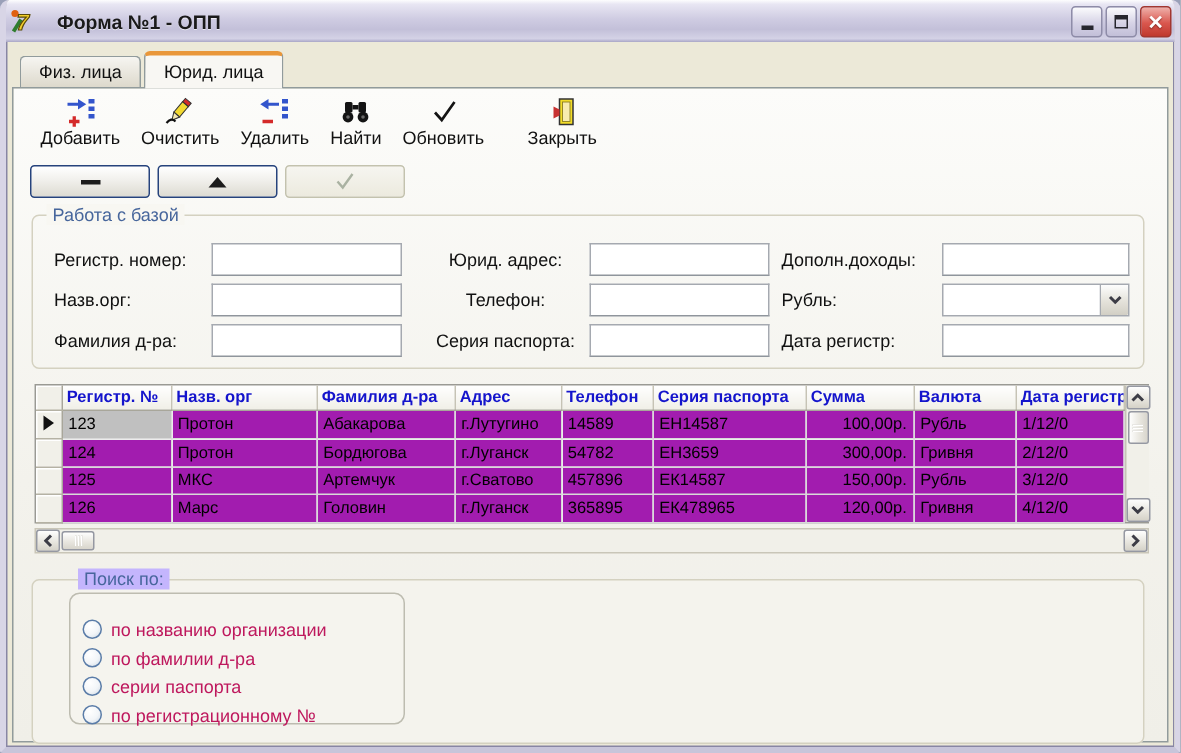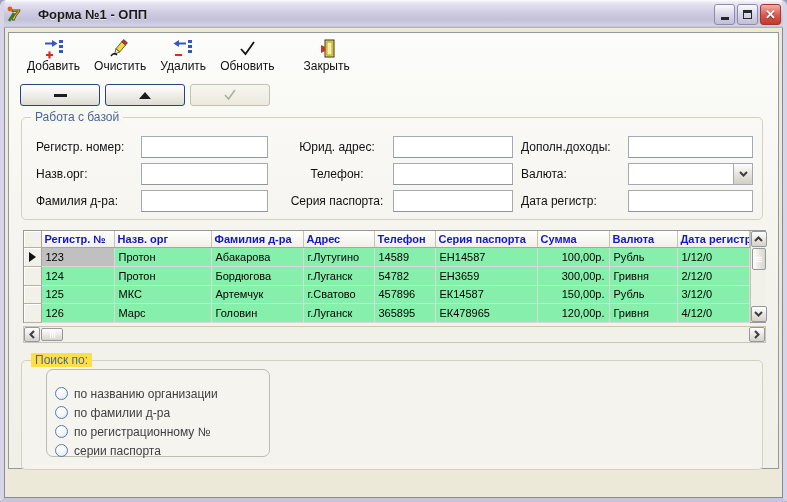--- a/index.html
+++ b/index.html
@@ -68,21 +68,21 @@
     display:flex; align-items:center; justify-content:center; }
 
   
   .gridwrap { margin:10px 0 0 7px; width:743px; height:93px; border:1px solid #9a9a94; background:#fff; display:flex; }
   table.grid { border-collapse:collapse; table-layout:fixed; width:725px; height:92px; }
   .grid col.c0{width:17px}.grid col.c1{width:73px}.grid col.c2{width:97px}.grid col.c3{width:92px}.grid col.c4{width:71px}
   .grid col.c5{width:61px}.grid col.c6{width:102px}.grid col.c7{width:72px}.grid col.c8{width:68px}.grid col.c9{width:72px}
   .grid th { height:16px; background:linear-gradient(180deg,#ffffff,#f0efe7); border-right:1px solid #c6c3b5; border-bottom:1px solid #a8a69a;
     font-size:11px; font-weight:bold; color:#1414cc; text-align:left; padding:1px 3px; white-space:nowrap; overflow:hidden; }
   .grid td { height:18px; font-size:11px; color:#000; border-right:1px solid #d9d9d9; border-bottom:1px solid #d9d9d9;
-    padding:0 4px; white-space:nowrap; overflow:hidden; background:#86efac; }
+    padding:0 4px; white-space:nowrap; overflow:hidden; background:#a21caf; }
   .grid td.sel-cell { background:#c0c0c0; }
   .grid td:nth-child(8) { text-align:right; }
   .grid .rowsel { background:#f1f0e9; border-right:1px solid #a8a69a; border-bottom:1px solid #b5b2a4;
     box-shadow:inset 1px 1px 0 #fff; text-align:center; padding:0; }
   .arrow-right { display:inline-block; width:0; height:0; border-top:5px solid transparent; border-bottom:5px solid transparent;
     border-left:7px solid #111; margin-top:2px; }
 
   
   .vsb { width:16px; background:#f1f0e9; border-left:1px solid #c6c3b5; display:flex; flex-direction:column; }
   .sb-btn { width:16px; height:16px; background:linear-gradient(180deg,#fefefe,#e8e6df 55%,#d5d2c8);
@@ -96,21 +96,21 @@
   .spacer { flex:1; }
   .chev { stroke:#3c3c46; stroke-width:2; fill:none; }
 
   
   .gb-search { margin-top:17px; width:742px; height:110px; background:#f4f3ed; }
   .inner-panel { position:absolute; left:24px; top:8px; width:224px; height:88px; border:1px solid #bdbcb0; border-radius:7px;
     background:#f5f4ee; padding:14px 0 0 8px; }
   .radio-row { display:flex; align-items:center; height:19px; }
   .radio { width:13px; height:13px; border:1px solid #5a7ca8; border-radius:50%;
     background:radial-gradient(circle at 35% 30%, #ffffff 0%, #f2f5f8 55%, #cdd9e4 100%); margin-right:6px; flex:none; }
-  .radio-label { font-size:12px; color:#404040; white-space:nowrap; }
+  .radio-label { font-size:12px; color:#be185d; white-space:nowrap; }
 </style>
 </head>
 <body>
 
 <div class="window">
 
   <div class="titlebar">
     <span class="app-icon">
       <svg viewBox="0 0 18 18">
         <circle cx="4" cy="4" r="2.4" fill="#e06010"></circle>
@@ -127,20 +127,24 @@
           <span class="glyph-max"></span>
         </span>
       <span class="win-btn close">
           <span class="glyph-close">✕</span>
         </span>
     </span>
   </div>
 
   <div class="client">
 
+    <div class="tabstrip">
+      <div class="tab inactive">Физ. лица</div>
+      <div class="tab active">Юрид. лица</div>
+    </div>
 
     <div class="page">
 
       <div class="toolbar">
         <div class="tbtn">
           <svg viewBox="0 0 22 20">
             <rect x="16" y="1" width="4" height="3" fill="#3355cc"></rect>
               <rect x="16" y="6" width="4" height="3" fill="#3355cc"></rect>
               <rect x="16" y="11" width="4" height="3" fill="#3355cc"></rect>
             <path d="M2 4.5 h8" stroke="#3355cc" stroke-width="2"></path>
@@ -166,20 +170,32 @@
               <rect x="16" y="6" width="4" height="3" fill="#3355cc"></rect>
               <rect x="16" y="11" width="4" height="3" fill="#3355cc"></rect>
             <path d="M6 4.5 h8" stroke="#3355cc" stroke-width="2"></path>
               <path d="M7 1 L1.5 4.5 L7 8 Z" fill="#3355cc"></path>
             <path d="M3 16 h7" stroke="#d42a2a" stroke-width="2.2"></path>
           </svg>
           <span>Удалить</span>
         </div>
         <div class="tbtn">
           <svg viewBox="0 0 22 20">
+            <rect x="4" y="3" width="5" height="7" rx="1" fill="#141414"></rect>
+              <rect x="13" y="3" width="5" height="7" rx="1" fill="#141414"></rect>
+            <rect x="9" y="5" width="4" height="3" fill="#141414"></rect>
+            <circle cx="6" cy="13" r="3.6" fill="#141414"></circle>
+              <circle cx="16" cy="13" r="3.6" fill="#141414"></circle>
+            <circle cx="6" cy="13" r="1.2" fill="#6a6a6a"></circle>
+              <circle cx="16" cy="13" r="1.2" fill="#6a6a6a"></circle>
+          </svg>
+          <span>Найти</span>
+        </div>
+        <div class="tbtn">
+          <svg viewBox="0 0 22 20">
             <path d="M5 10 L9.5 15 L18 3" stroke="#141414" stroke-width="1.8" fill="none"></path>
           </svg>
           <span>Обновить</span>
         </div>
         <div class="tb-sep"></div>
         <div class="tbtn">
           <svg viewBox="0 0 22 20">
             <rect x="9" y="1" width="9" height="17" fill="#f2dc28" stroke="#333" stroke-width="1"></rect>
             <rect x="11" y="3" width="5" height="13" fill="#f8ecb0" stroke="#8a7d20" stroke-width="0.6"></rect>
             <path d="M5 6 v8 L9 12 V8 Z" fill="#c83232"></path>
@@ -209,21 +225,21 @@
           <input class="edit" value="" style="">
           <label class="flabel g2">Юрид. адрес:</label>
           <input class="edit" value="" style="">
           <label class="flabel g3">Дополн.доходы:</label>
           <input class="edit" value="" style="">
 
           <label class="flabel">Назв.орг:</label>
           <input class="edit" value="" style="">
           <label class="flabel g2">Телефон:</label>
           <input class="edit" value="" style="">
-          <label class="flabel g3">Валюта:</label>
+          <label class="flabel g3">Рубль:</label>
           <div class="combo">
             <div class="combo-btn">
               <svg width="9" height="6" viewBox="0 0 9 6">
                   <path class="chev" d="M1 1 L4.5 4.5 L8 1"></path>
                 </svg>
             </div>
           </div>
 
           <label class="flabel">Фамилия д-ра:</label>
           <input class="edit" value="" style="">
@@ -348,36 +364,36 @@
           </div>
         <div class="spacer"></div>
         <div class="sb-btn" style="height:15px;">
           <svg width="6" height="9" viewBox="0 0 6 9">
               <path class="chev" d="M1 1 L4.5 4.5 L1 8"></path>
             </svg>
         </div>
       </div>
 
       <fieldset class="groupbox gb-search">
-        <span class="gb-title" style="background:#fde047;">Поиск по:</span>
+        <span class="gb-title" style="background:#c4b5fd;margin-left:21px;">Поиск по:</span>
         <div class="inner-panel">
           <div class="radio-row">
             <span class="radio"></span>
             <span class="radio-label">по названию организации</span>
           </div>
           <div class="radio-row">
             <span class="radio"></span>
             <span class="radio-label">по фамилии д-ра</span>
           </div>
           <div class="radio-row">
             <span class="radio"></span>
-            <span class="radio-label">по регистрационному №</span>
+            <span class="radio-label">серии паспорта</span>
           </div>
           <div class="radio-row">
             <span class="radio"></span>
-            <span class="radio-label">серии паспорта</span>
+            <span class="radio-label">по регистрационному №</span>
           </div>
         </div>
       </fieldset>
 
     </div>
   </div>
 </div>
 
 </body></html>

